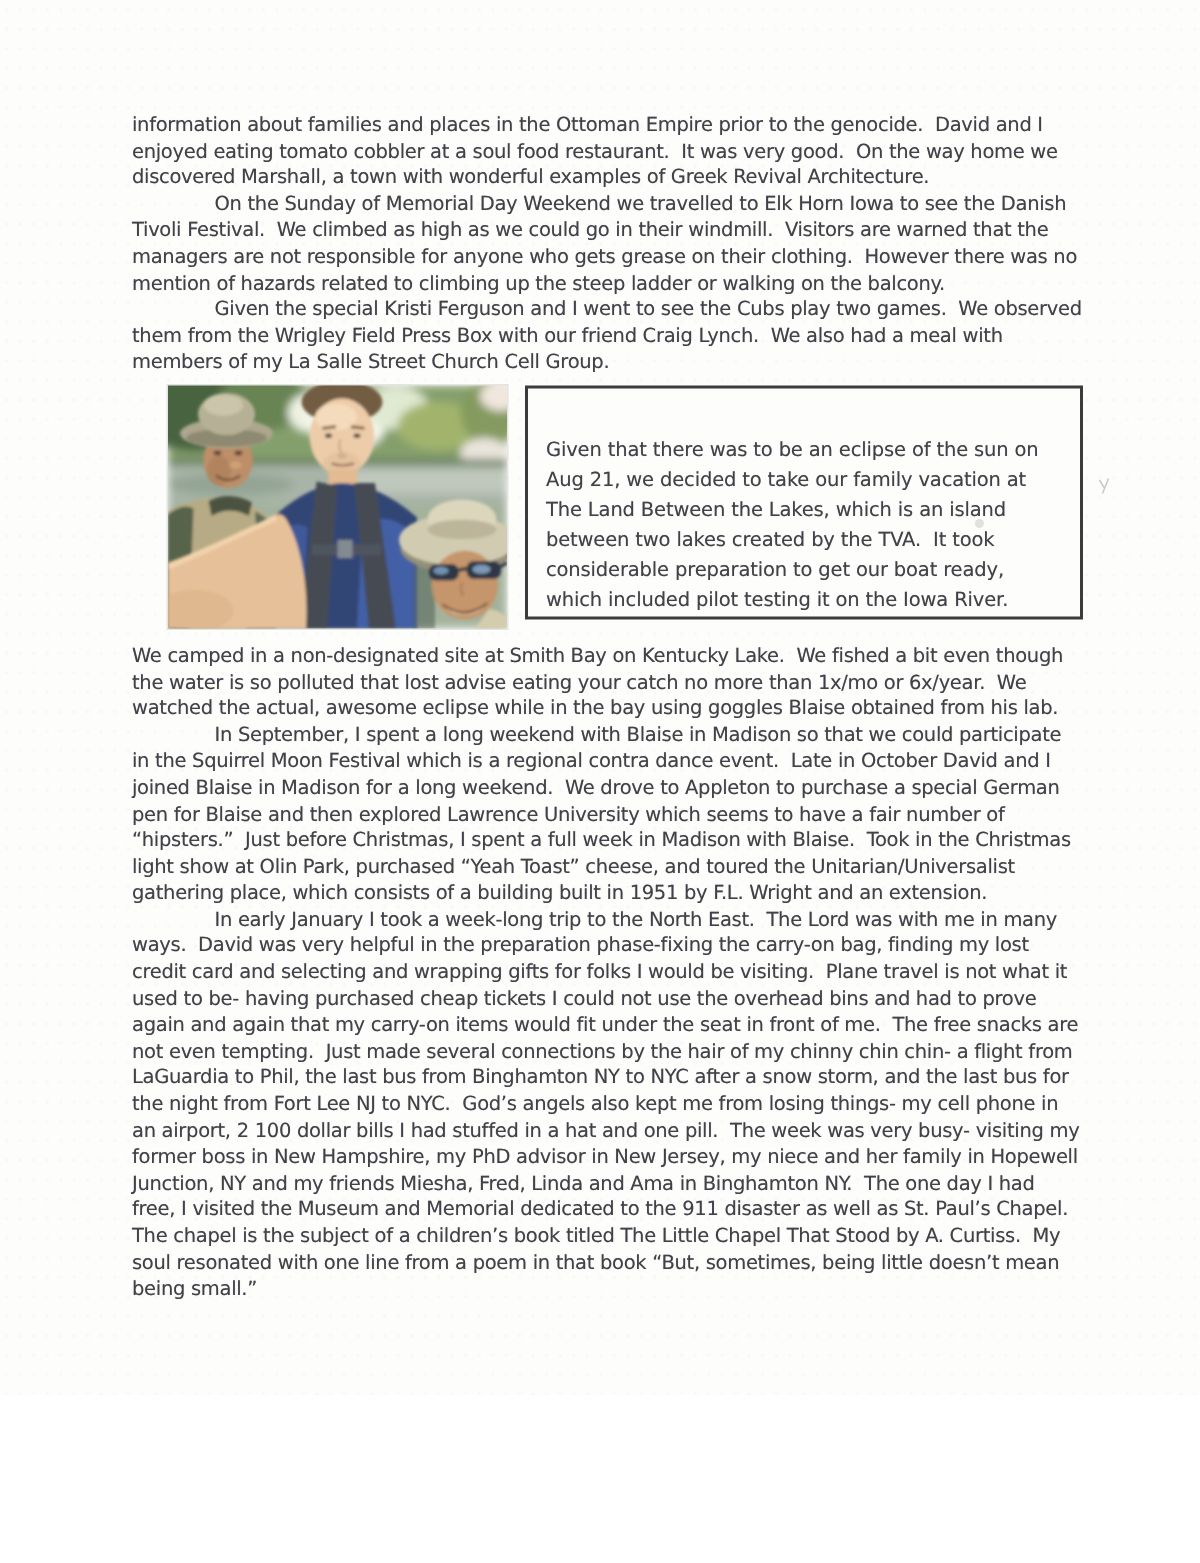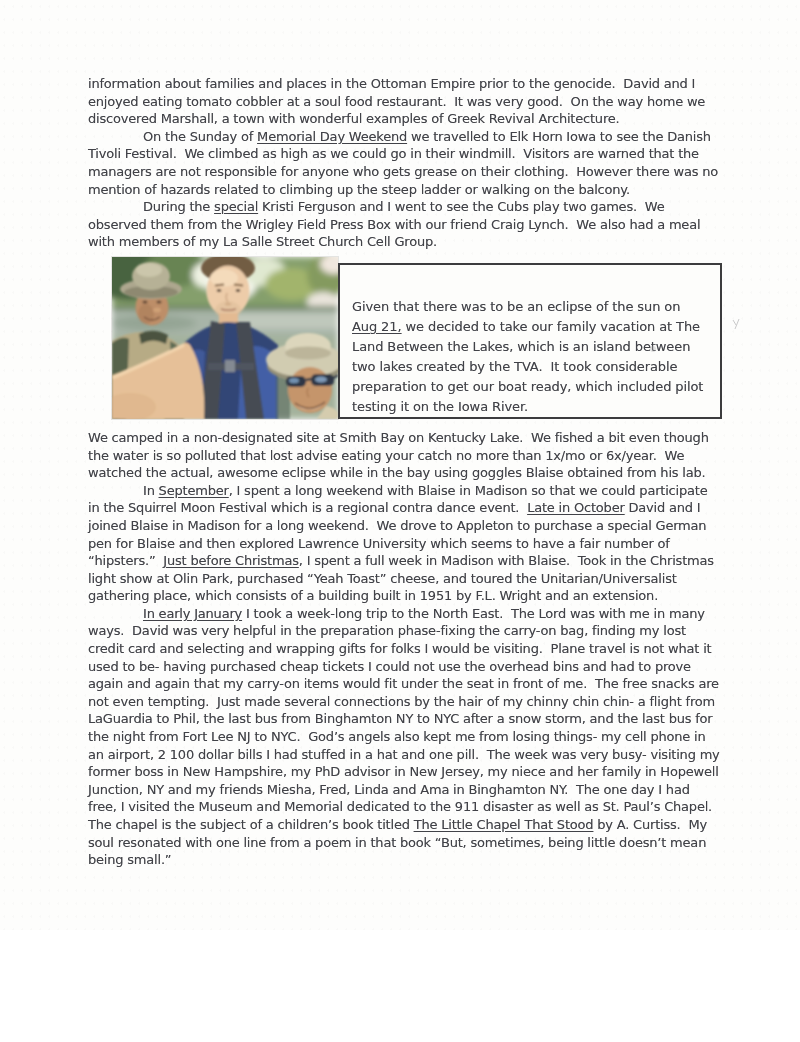--- a/index.html
+++ b/index.html
@@ -16,22 +16,22 @@
   .content{position:absolute;left:88px;top:75px;width:634px;}
   .para{
     margin:0;
     font-size:13px;
     line-height:17.6px;
     letter-spacing:-0.2px;
     white-space:pre-wrap;
     text-shadow:0 0 0.5px rgba(70,70,75,0.45);
   }
   .para.indent{text-indent:55px;}
-  .u{text-decoration:underline;text-underline-offset:2px;margin-top:48px;}
-  .media-row{display:flex;align-items:flex-end;margin:6px 0 10px 0;padding-left:24px;}
+  .u{text-underline-offset:2px;margin-top:48px;}
+  .media-row{display:flex;align-items:flex-start;gap:12px;margin:6px 0 10px 0;padding-left:24px;}
   .photo-frame{flex:0 0 auto;width:226px;height:162px;outline:1px solid rgba(90,90,80,0.15);}
   .photo-frame svg{display:block;width:226px;height:162px;}
   .callout{
     flex:1;height:156px;box-sizing:border-box;
     border:2px solid #3c3c3e;background:#fdfdfb;
     padding:32px 12px 0 12px;
   }
   .callout .para{line-height:20px;letter-spacing:-0.1px;}
   .page-number{
     position:absolute;left:680px;top:954px;width:40px;
@@ -45,21 +45,21 @@
 </head>
 <body>
 
 <div class="page">
 
   <div class="content">
 
     <div>
         <p class="para"><span>information about families and places in the Ottoman Empire prior to the genocide.  David and I enjoyed eating tomato cobbler at a soul food restaurant.  It was very good.  On the way home we discovered Marshall, a town with wonderful examples of Greek Revival Architecture.</span></p>
         <p class="para indent"><span>On the Sunday of </span><span class="u">Memorial Day Weekend</span><span> we travelled to Elk Horn Iowa to see the Danish Tivoli Festival.  We climbed as high as we could go in their windmill.  Visitors are warned that the managers are not responsible for anyone who gets grease on their clothing.  However there was no mention of hazards related to climbing up the steep ladder or walking on the balcony.</span></p>
-        <p class="para indent"><span>During the </span><span class="u">special</span><span> Kristi Ferguson and I went to see the Cubs play two games.  We observed them from the Wrigley Field Press Box with our friend Craig Lynch.  We also had a meal with members of my La Salle Street Church Cell Group.</span></p>
+        <p class="para indent"><span>Given the </span><span class="u">special</span><span> Kristi Ferguson and I went to see the Cubs play two games.  We observed them from the Wrigley Field Press Box with our friend Craig Lynch.  We also had a meal with members of my La Salle Street Church Cell Group.</span></p>
       </div>
 
     <div class="media-row">
 
       <div class="photo-frame">
         <svg viewBox="0 0 226 162" xmlns="http://www.w3.org/2000/svg">
           <defs>
             <filter id="b3" x="-20%" y="-20%" width="140%" height="140%">
                 <feGaussianBlur stdDeviation="3"></feGaussianBlur>
               </filter>

